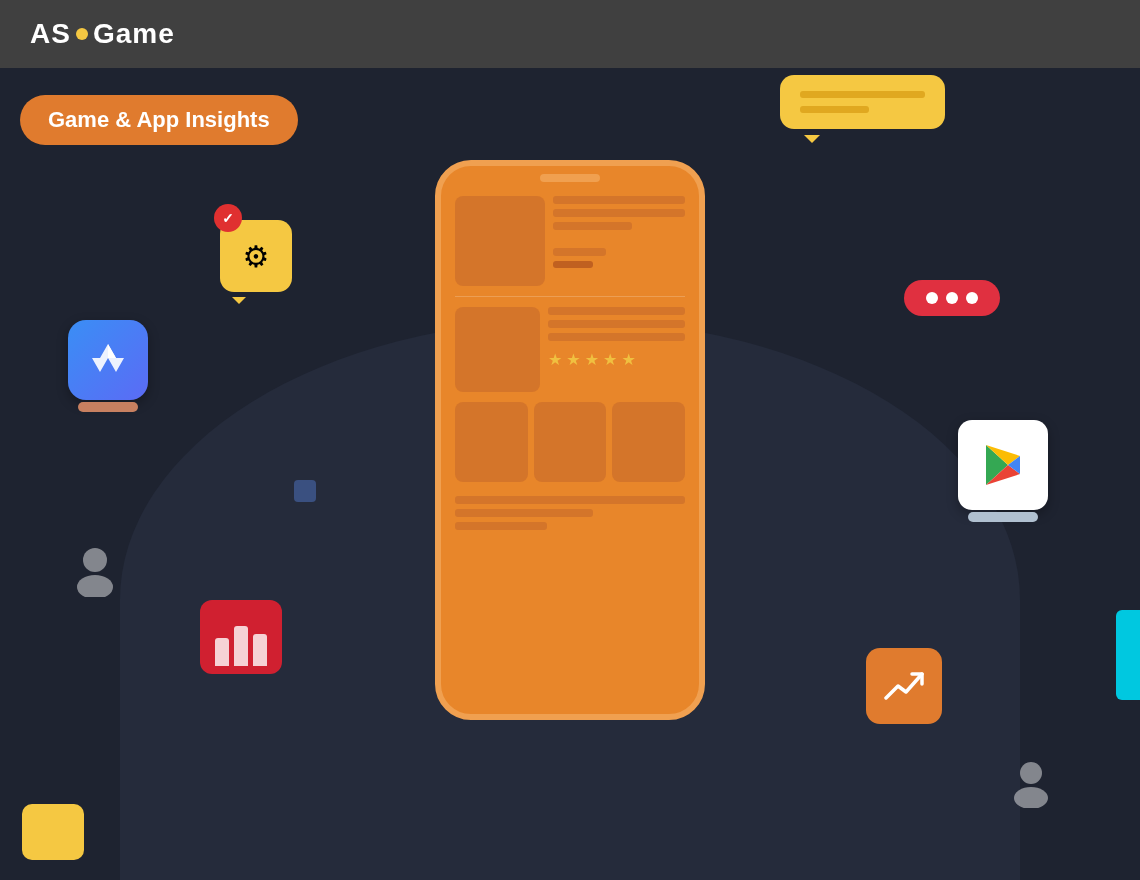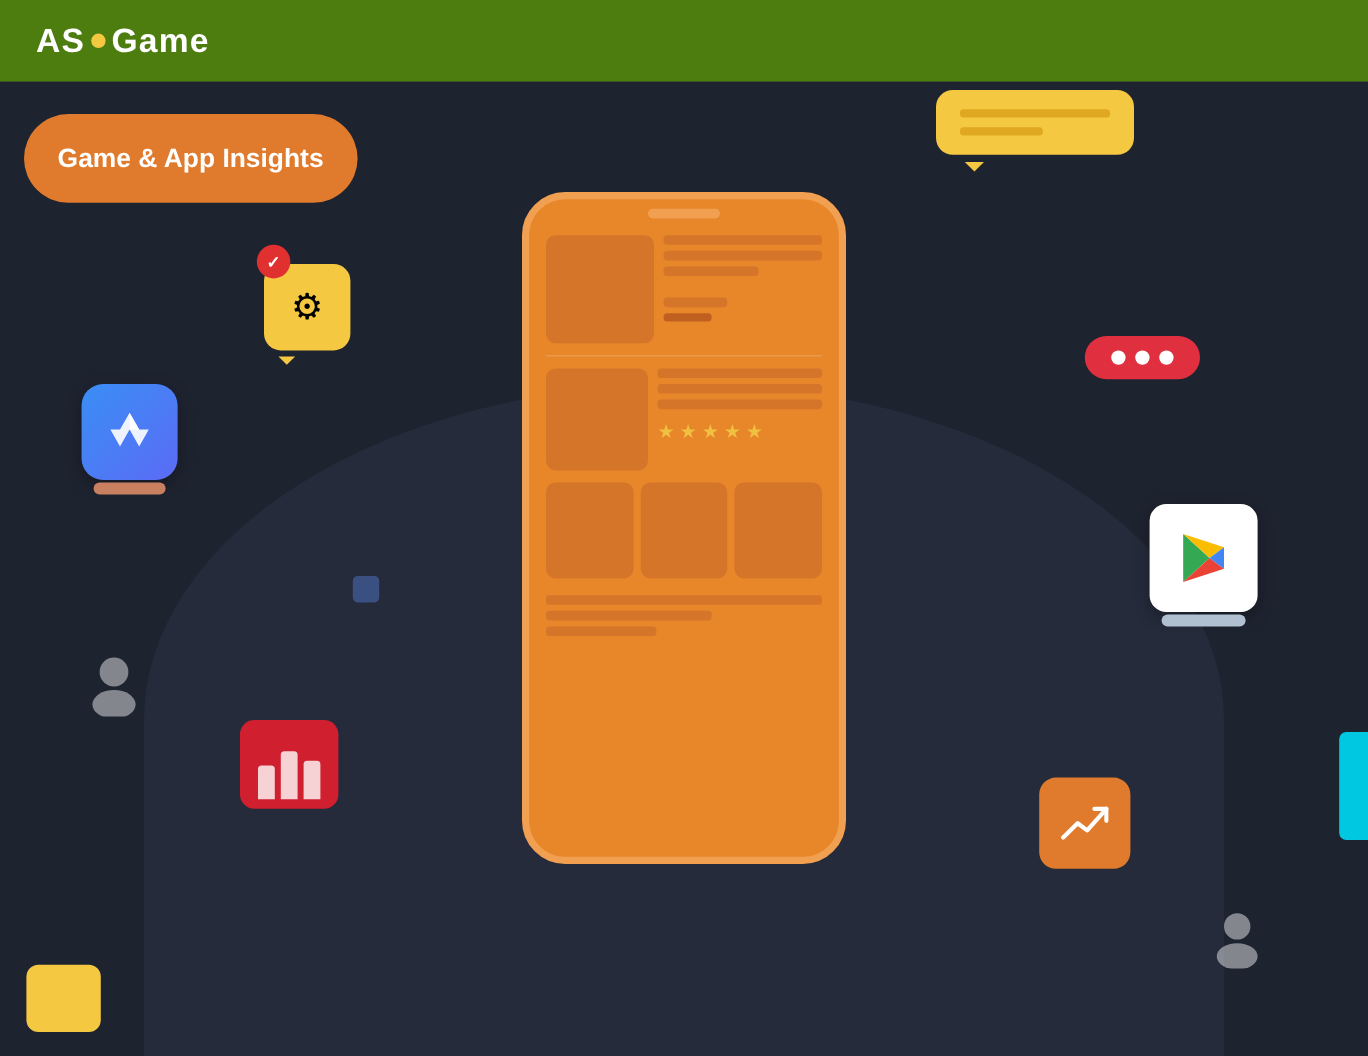--- a/index.html
+++ b/index.html
@@ -11,21 +11,21 @@
       font-family: Arial, sans-serif;
       position: relative;
     }
 
     
     .header {
       position: absolute;
       top: 0;
       left: 0;
       width: 100%;
-      background: #4d7c0f;
+      background: #404040;
       padding: 18px 30px;
       display: flex;
       align-items: center;
       z-index: 10;
     }
     .logo {
       display: flex;
       align-items: center;
       gap: 4px;
     }
@@ -46,21 +46,21 @@
 
     
     .badge-pill {
       position: absolute;
       top: 95px;
       left: 20px;
       background: #e07b2e;
       color: white;
       font-size: 22px;
       font-weight: bold;
-      padding: 24px 28px;
+      padding: 12px 28px;
       border-radius: 40px;
       z-index: 10;
     }
 
     
     .hill {
       position: absolute;
       bottom: 0;
       left: 50%;
       transform: translateX(-50%);

